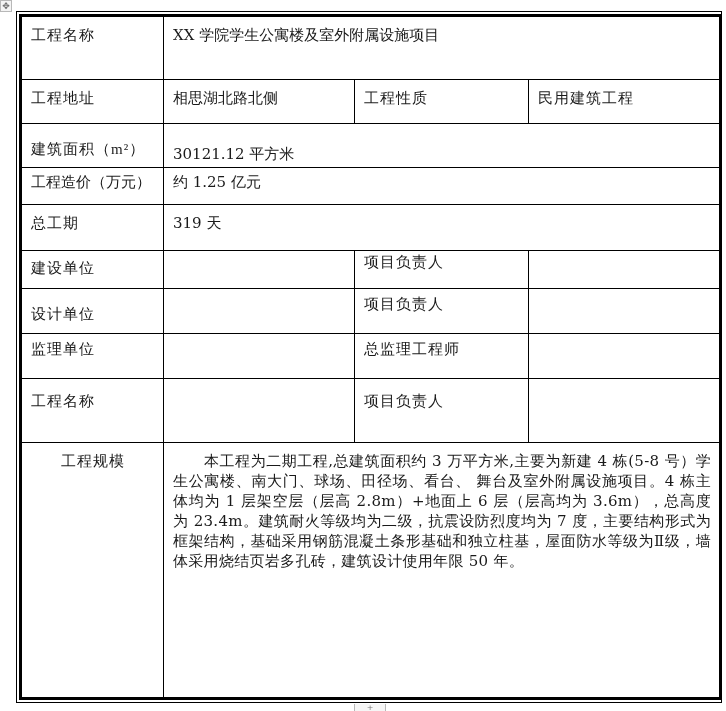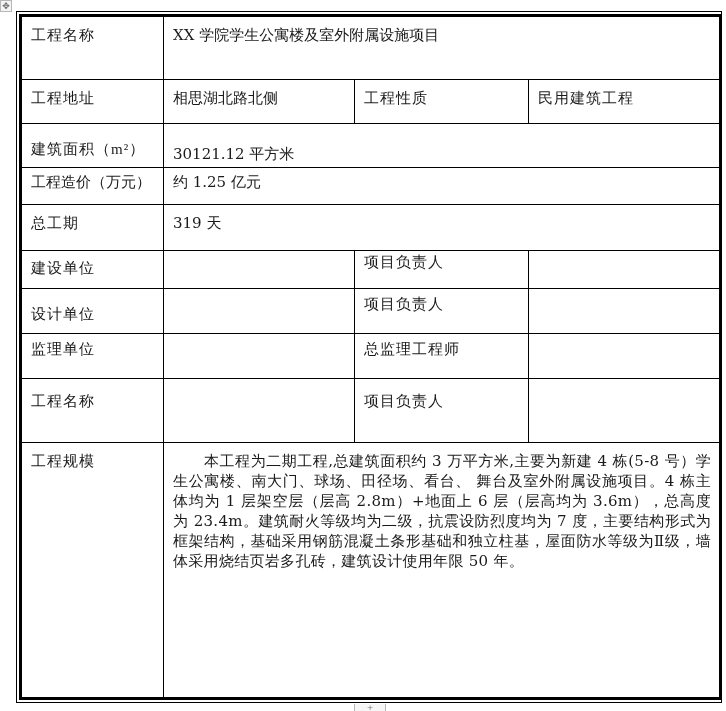--- a/index.html
+++ b/index.html
@@ -22,21 +22,21 @@
     width: 700px; height: 686px;
     border-collapse: collapse; table-layout: fixed;
     border: 3px solid #000;
   }
   table.info td {
     border: 1px solid #000; vertical-align: top;
     padding: 8px 8px 0 9px; font-size: 15px; line-height: 20px;
     box-sizing: border-box; overflow: hidden;
   }
   td.label { letter-spacing: 1px; font-family: Liberation Serif, serif; }
-  td.mid { vertical-align: middle; padding-top: 0; }
+  td.mid { vertical-align: middle; padding-top: 0; text-align: center; }
   td.desc {
     padding: 3px 6px 0 8px; font-size: 15px; line-height: 31px;
     text-align: justify; letter-spacing: 0.3px;
   }
   .add-row-tab {
     position: absolute; left: 354px; top: 704px; width: 30px; height: 7px;
     border-left: 1px solid #b8b8b8; border-right: 1px solid #b8b8b8;
     background: #f6f6f6; font-size: 8px; line-height: 7px; text-align: center; color: #777;
   }
 </style>

